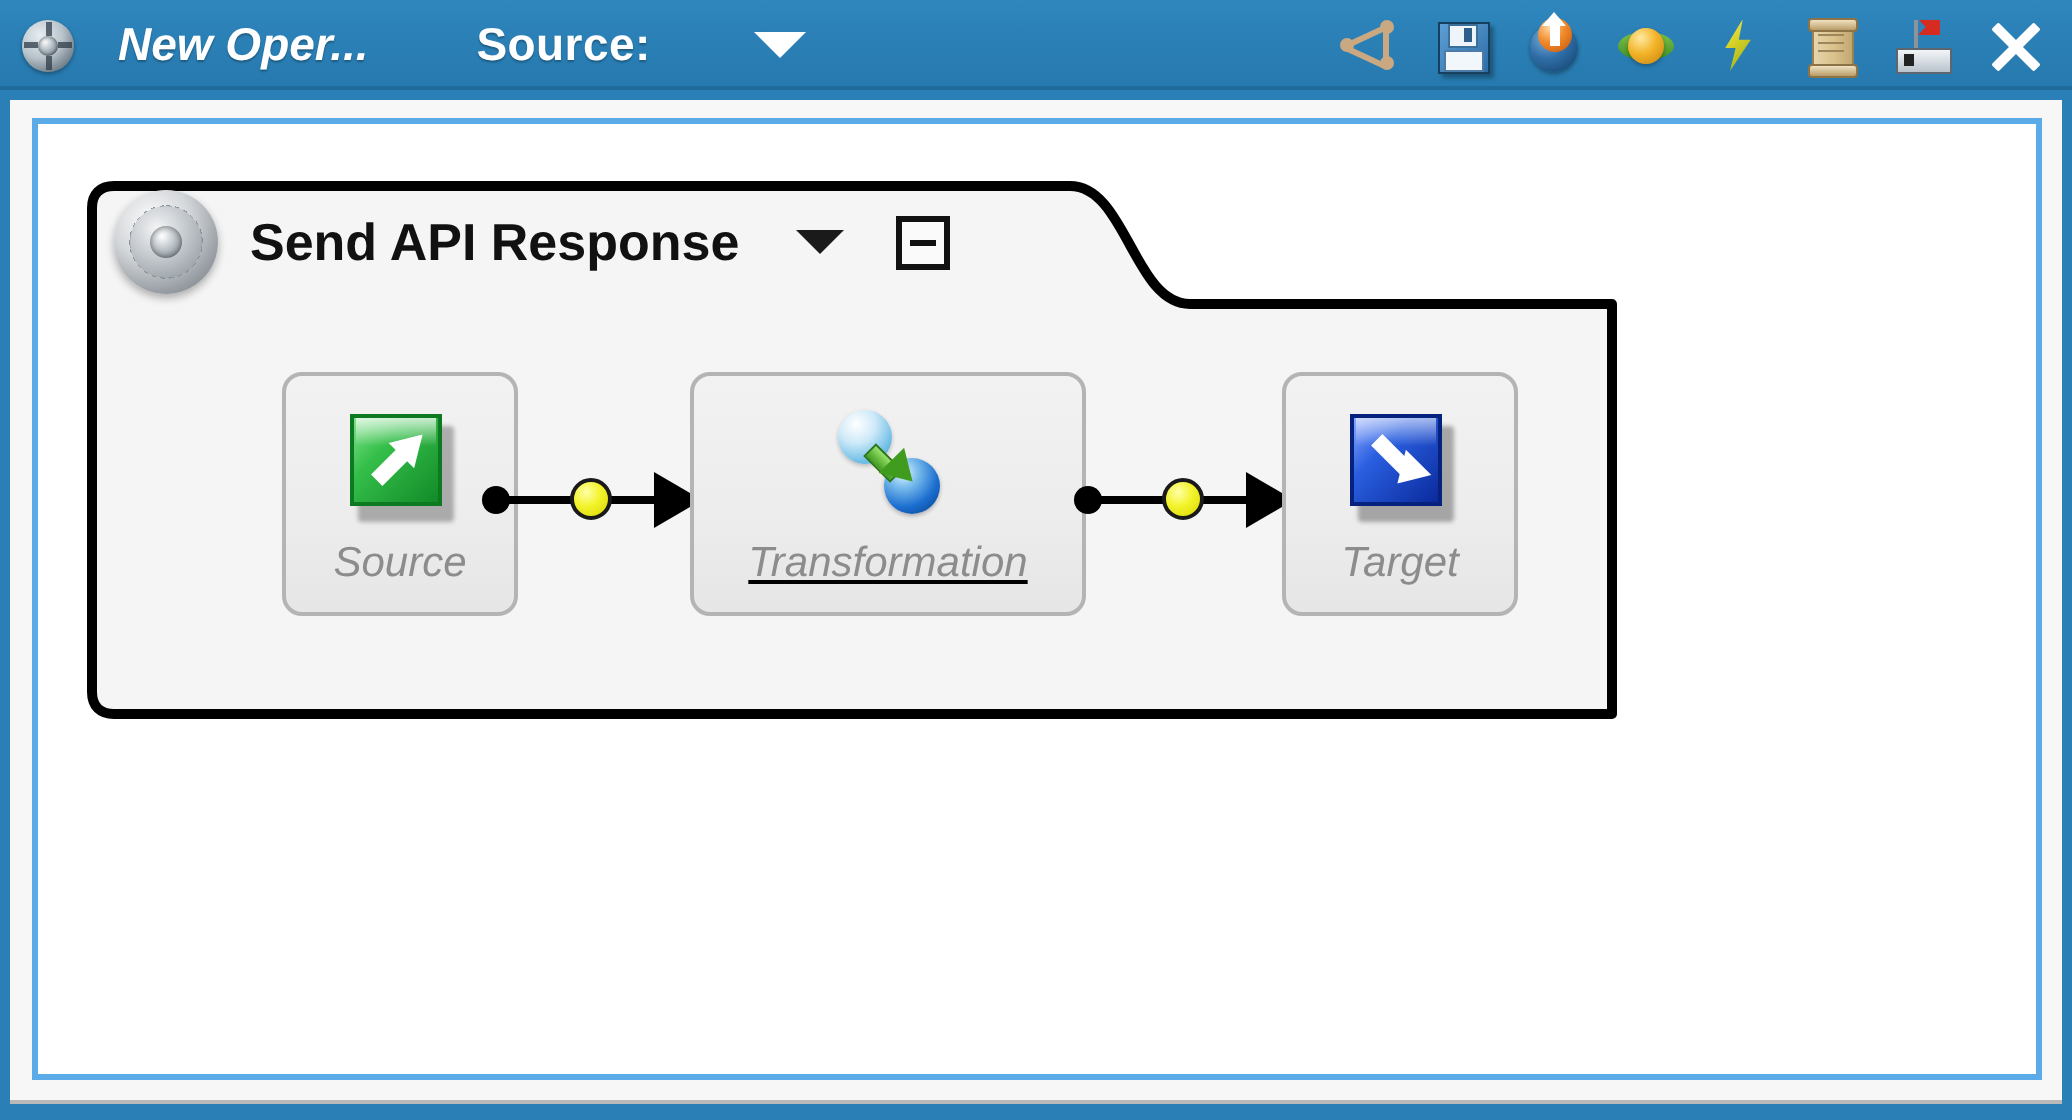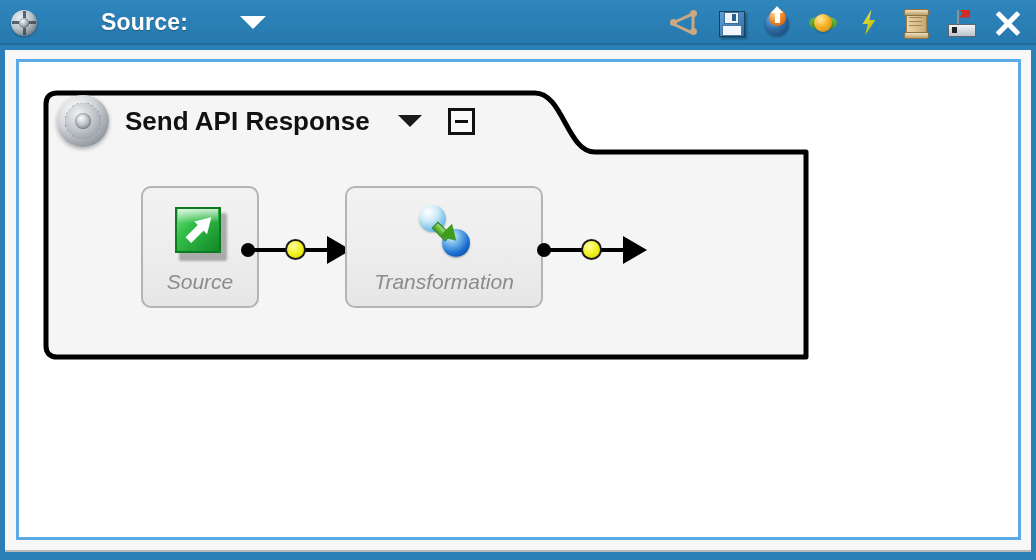--- a/index.html
+++ b/index.html
@@ -474,20 +474,21 @@
   <div class="tb-appicon">
     <div class="ring"></div>
     <div class="sp sp1"></div>
       <div class="sp sp2"></div>
     <div class="sp sp3"></div>
       <div class="sp sp4"></div>
     <div class="hub"></div>
   </div>
 
 
+  <span class="tb-value">New Oper...</span>
 
   <span class="tb-label" id="status-label">Source:</span>
 
   <div class="tb-caret"></div>
 
   <div class="tb-icons">
 
     <div class="tb-ico ico-graph">
       <div class="ln ln-1"></div>
         <div class="ln ln-2"></div>
@@ -588,36 +589,48 @@
           <span class="node-label">Source</span>
         </div>
 
         <div class="connector" style="left:204px; top:147px; width:102px;">
           <div class="wire" style="width:88px;"></div>
           <div class="dot"></div>
           <div class="gem" style="left:38px;"></div>
           <div class="tip" style="left:80px;"></div>
         </div>
 
-        <div class="node wide" style="left:302px; top:96px;">
+        <div class="node wide" style="left:302px; top:96px;text-decoration:underline;">
           <div class="node-icon icn-trans">
             <div class="sph-a"></div>
             <div class="sph-b"></div>
             <div class="grn">
                 <div class="stem"></div>
                 <div class="head"></div>
               </div>
           </div>
           <span class="node-label">Transformation</span>
         </div>
 
         <div class="connector" style="left:500px; top:147px; width:102px;">
           <div class="wire" style="width:88px;"></div>
           <div class="dot"></div>
           <div class="gem" style="left:38px;"></div>
           <div class="tip" style="left:80px;"></div>
         </div>
 
+        <div class="node" style="left:598px; top:96px;">
+          <div class="node-icon icn-target">
+            <div class="shadow"></div>
+            <div class="face"></div>
+            <div class="gloss"></div>
+            <div class="arrow">
+                <div class="stem"></div>
+                <div class="head"></div>
+              </div>
+          </div>
+          <span class="node-label">Target</span>
+        </div>
 
       </div>
     </div>
   </div>
 </div>
 
 </body></html>

